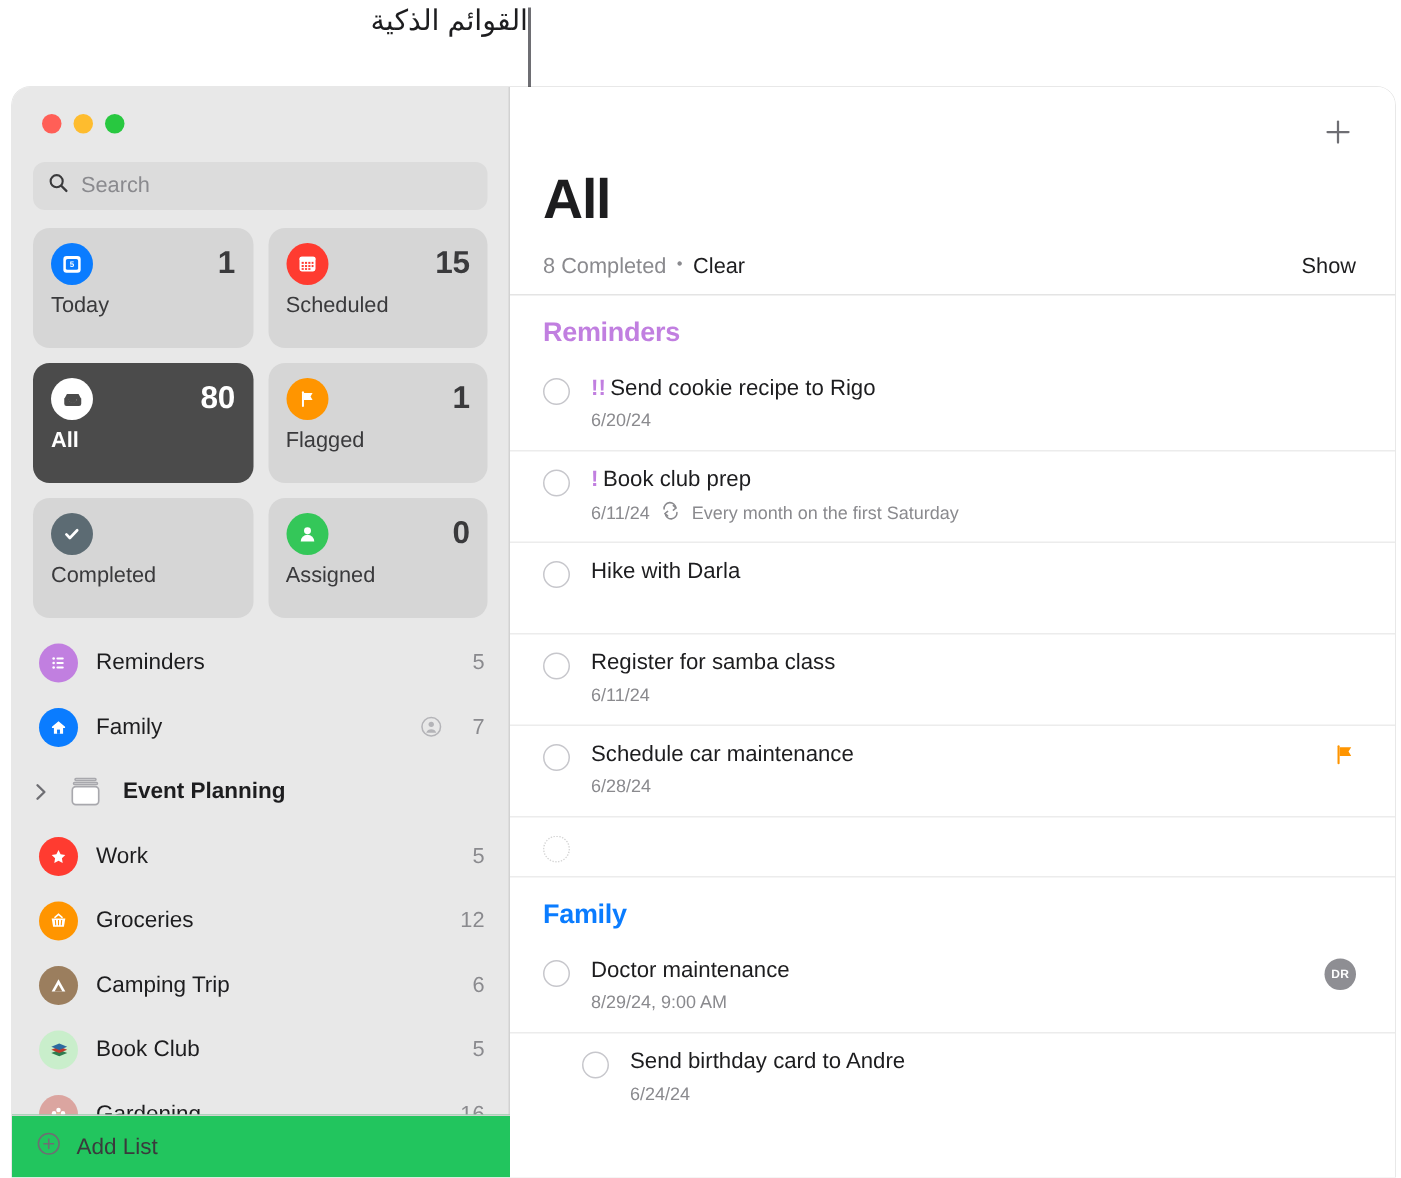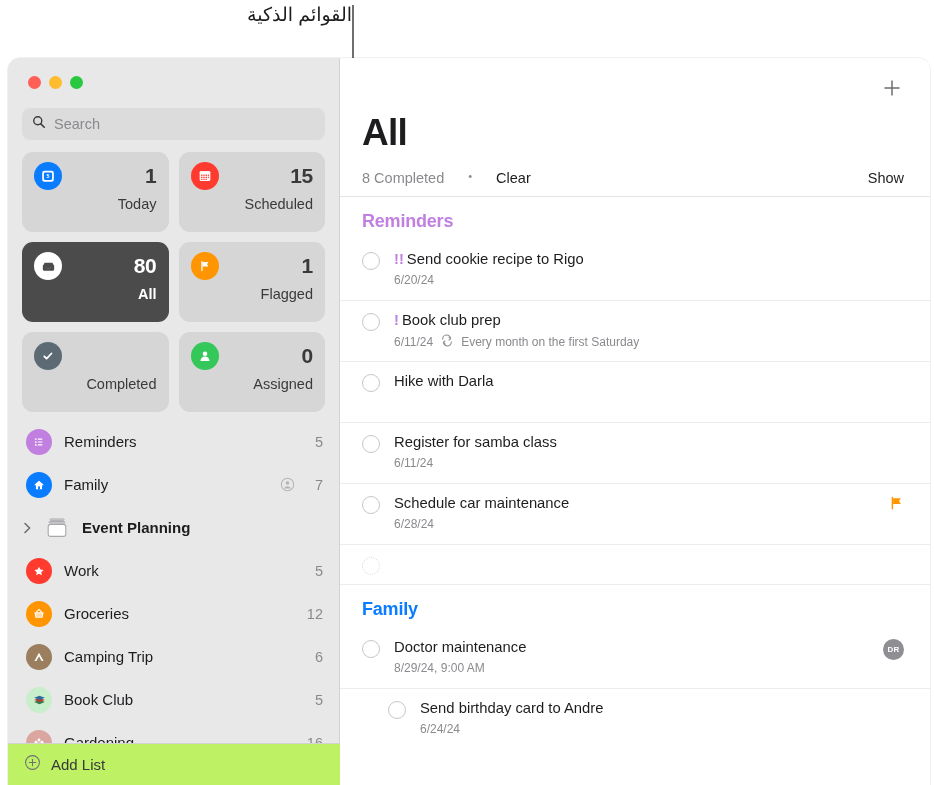--- a/index.html
+++ b/index.html
@@ -72,21 +72,21 @@
     gap: 10px; padding: 12px 14px 6px 14px;
   }
   .smart-card {
     height: 80px; border-radius: 11px; background: #d6d6d6;
     padding: 10px 12px 8px 12px; position: relative;
   }
   .smart-card.selected { background: #4b4b4b; }
   .smart-top { display: flex; align-items: center; justify-content: space-between; }
   .smart-count { font-size: 21px; font-weight: 700; color: #3a3a3c; letter-spacing: -0.3px; }
   .smart-card.selected .smart-count { color: #ffffff; }
-  .smart-label { margin-top: 6px; font-size: 14.5px; color: #3a3a3c; font-weight: 400; text-align: right; }
+  .smart-label { margin-top: 6px; font-size: 14.5px; color: #3a3a3c; font-weight: 400; }
   .smart-card.selected .smart-label { color: #ffffff; font-weight: 700; }
 
   .sicon { width: 28px; height: 28px; border-radius: 50%;
     display: flex; align-items: center; justify-content: center; }
 
   
   .lists { flex: 1; overflow: hidden; padding-top: 2px; position: relative; }
   .lrow {
     height: 43px; display: flex; align-items: center;
     padding: 0 16px 0 18px; gap: 12px;
@@ -95,39 +95,39 @@
     display: flex; align-items: center; justify-content: center; flex: none; }
   .lrow .lname { flex: 1; font-size: 15px; color: #1d1d1f; }
   .lrow.group .lname { font-weight: 700; }
   .lrow .lcount { font-size: 14.5px; color: #8a8a8e; }
   .lrow .shared { margin-right: 8px; display: flex; align-items: center; }
   .chev { width: 14px; margin-left: -6px; margin-right: -2px; color: #6e6e73;
     font-size: 13px; display: flex; align-items: center; justify-content: center; flex: none; }
 
   .addbar {
     position: absolute; left: 0; bottom: 0; width: 332px; height: 42px;
-    background: #bef264; border-top: 1px solid #d2d2d2;
+    background: #22c55e; border-top: 1px solid #d2d2d2;
     display: flex; align-items: center; gap: 10px; padding: 0 16px;
   }
   .addbar .lbl { font-size: 15px; color: #3a3a3c; }
 
   
   .main { flex: 1; background: #ffffff; position: relative; display: flex; flex-direction: column; }
   .main-top { height: 62px; display: flex; justify-content: flex-end; align-items: flex-start; padding: 18px 26px 0 0; }
   .plus { width: 24px; height: 24px; display: flex; align-items: center; justify-content: center; }
   .title {
     font-size: 37px; font-weight: 700; color: #1d1d1f;
     padding: 0 0 0 22px; letter-spacing: -0.8px; margin-top: -8px;
   }
   .subbar {
     display: flex; align-items: center; justify-content: space-between;
     padding: 16px 26px 10px 22px;
     border-bottom: 1px solid #e4e4e4;
   }
-  .subleft { display: flex; align-items: flex-start; gap: 24px; font-size: 14.5px; }
+  .subleft { display: flex; align-items: flex-start; gap: 7px; font-size: 14.5px; }
   .comp { color: #8a8a8e; }
   .sep { color: #8a8a8e; font-size: 11px; }
   .clear, .show { color: #1d1d1f; font-size: 14.5px; }
 
   .scroll { flex: 1; overflow: hidden; }
   .sec-head { font-size: 18px; font-weight: 700; padding: 14px 0 8px 22px; letter-spacing: -0.2px; }
 
   .rem {
     display: flex; align-items: flex-start; gap: 14px;
     padding: 10px 26px 9px 22px;

